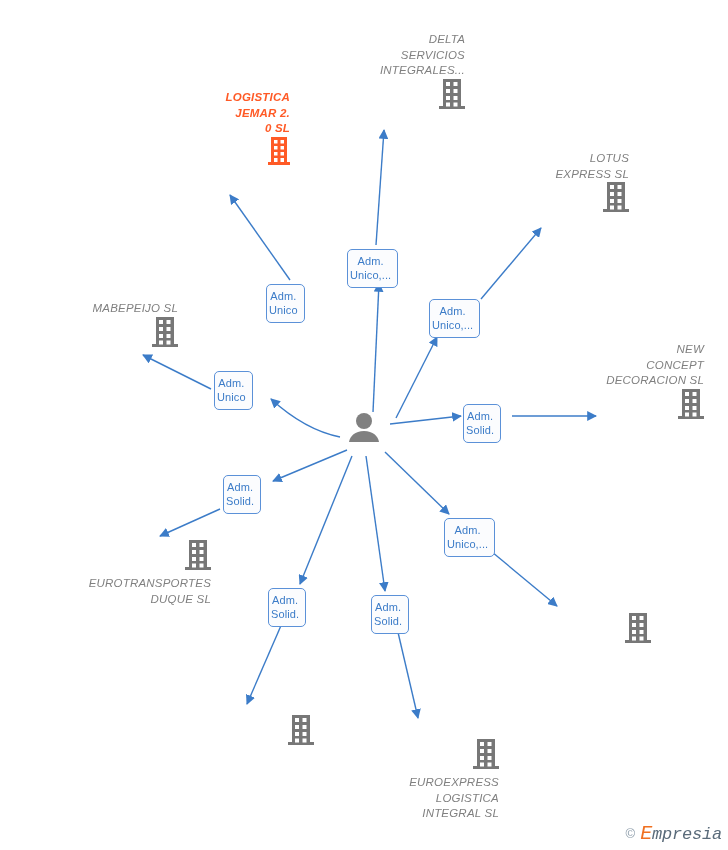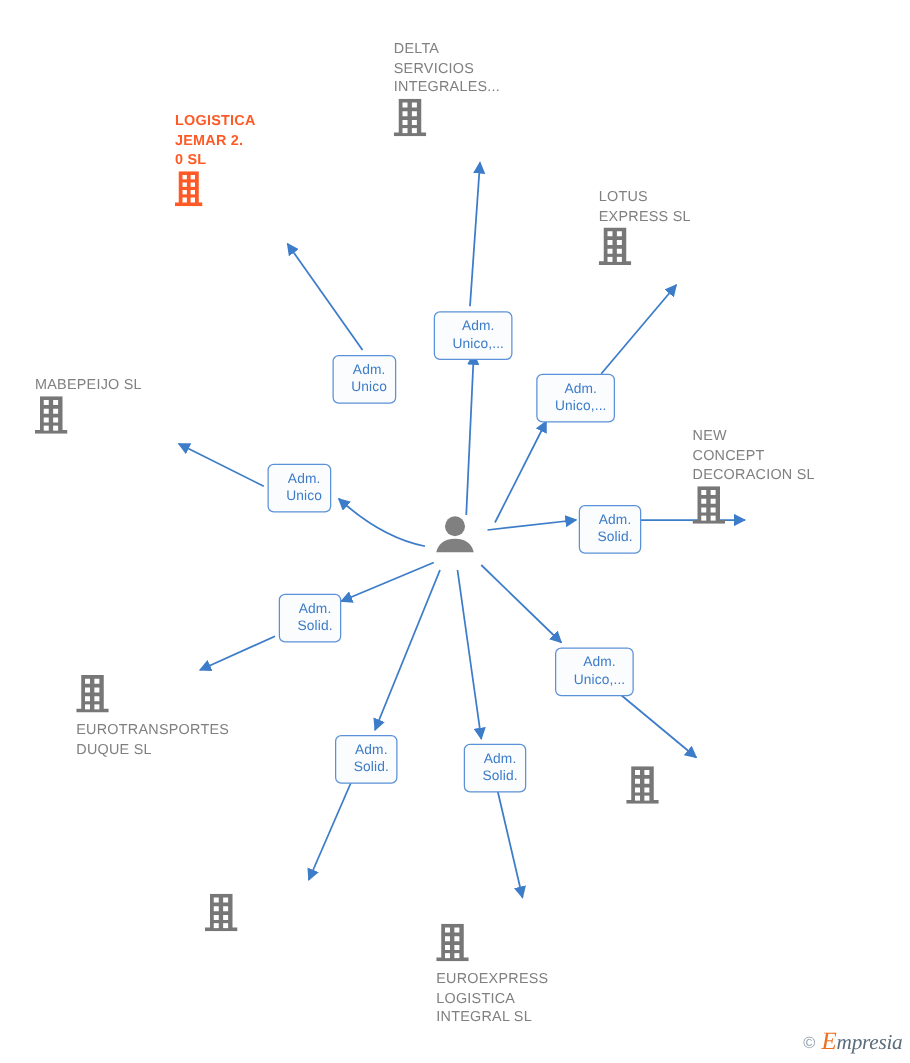--- a/index.html
+++ b/index.html
@@ -18,22 +18,23 @@
     position: absolute;
     left: 0; top: 0;
     width: 728px;
     height: 850px;
   }
   
   .node {
     position: absolute;
     width: 150px;
     margin-left: -75px;
-    text-align: left;
+    text-align: right;
     user-select: none;
+    font-style: italic;
   }
   .node .label {
     font-size: 11.5px;
     line-height: 15.5px;
     color: #808080;
     letter-spacing: 0.2px;
     white-space: pre-line;
   }
   .node .label.orange {
     color: #ff5a26;
@@ -64,40 +65,40 @@
   .edge-label {
     position: absolute;
     box-sizing: border-box;
     background: #fbfcfe;
     border: 1px solid #5b91d8;
     border-radius: 5px;
     color: #3c7cc8;
     font-size: 11px;
     line-height: 14px;
     text-align: center;
-    padding: 4px 6px 5px 14px;
+    padding: 4px 6px 5px 2px;
     white-space: pre-line;
     letter-spacing: 0.1px;
   }
 
   
   #watermark {
     position: absolute;
     right: 6px;
     bottom: 5px;
     display: flex;
     align-items: center;
     gap: 5px;
   }
   #watermark .copy {
     color: #8a9aa8;
     font-size: 13px;
   }
   #watermark .brand {
-    font-family: Liberation Serif, serif;
+    font-family: Liberation Mono, monospace;
     font-style: italic;
     font-size: 17px;
     color: #5a6b7a;
     letter-spacing: -0.2px;
   }
   #watermark .brand .cap { color: #f07020; font-size: 20px; }
 </style>
 </head>
 <body>
 

